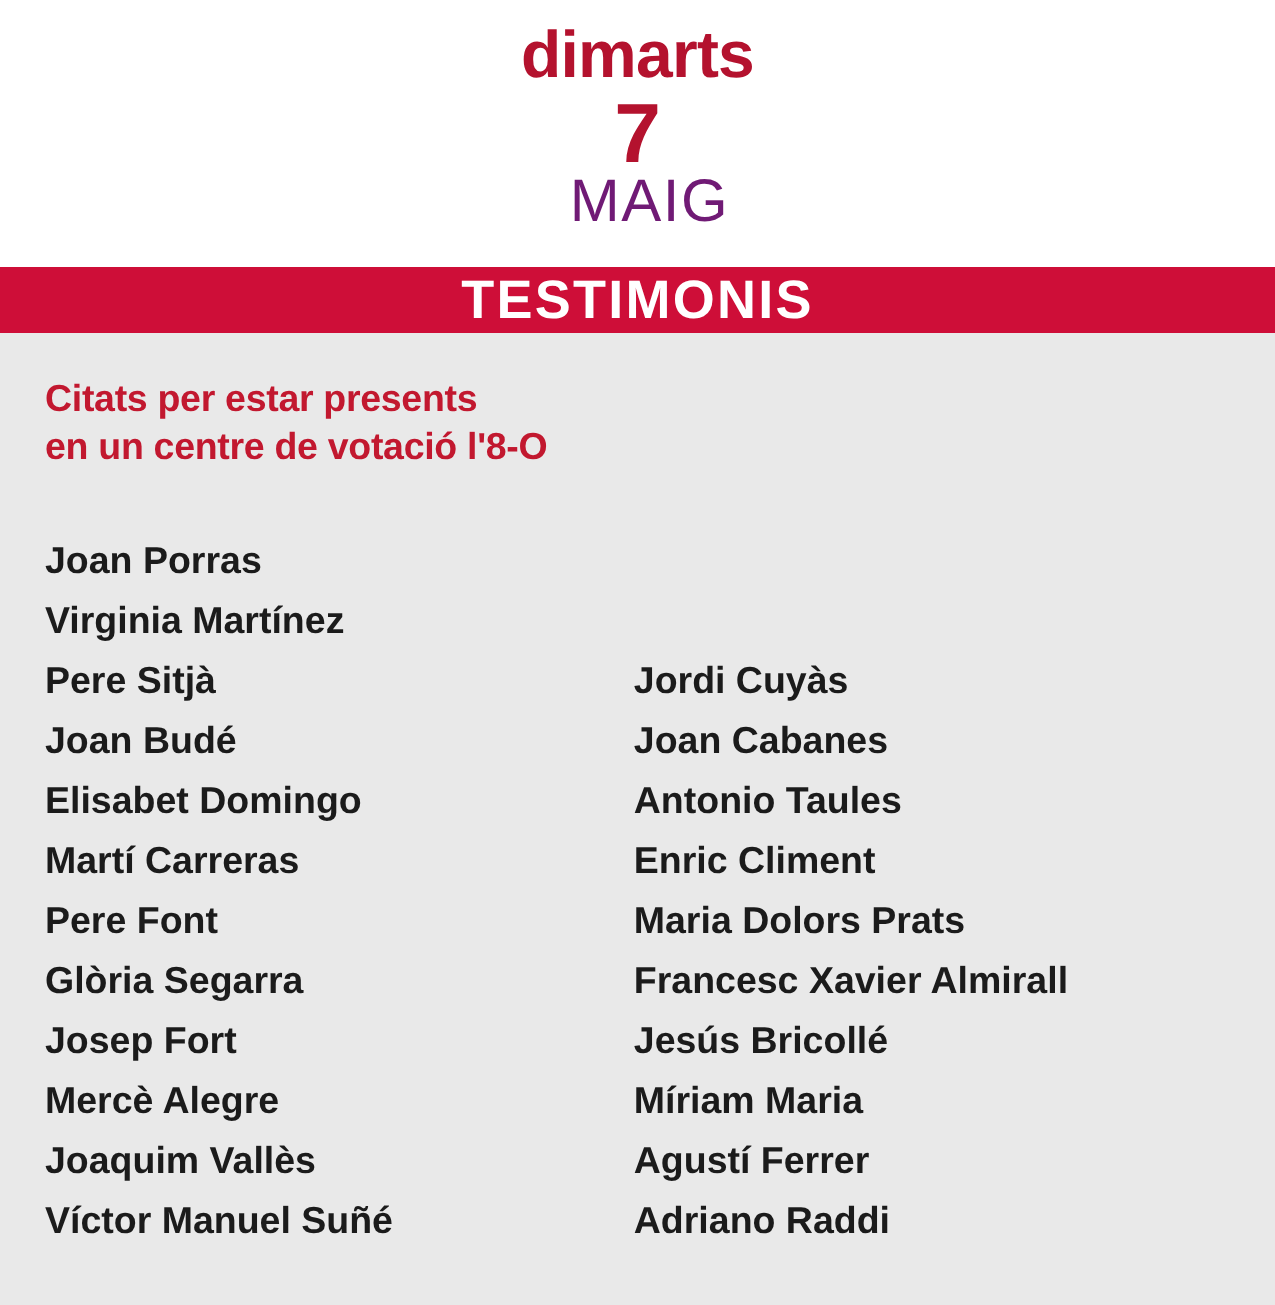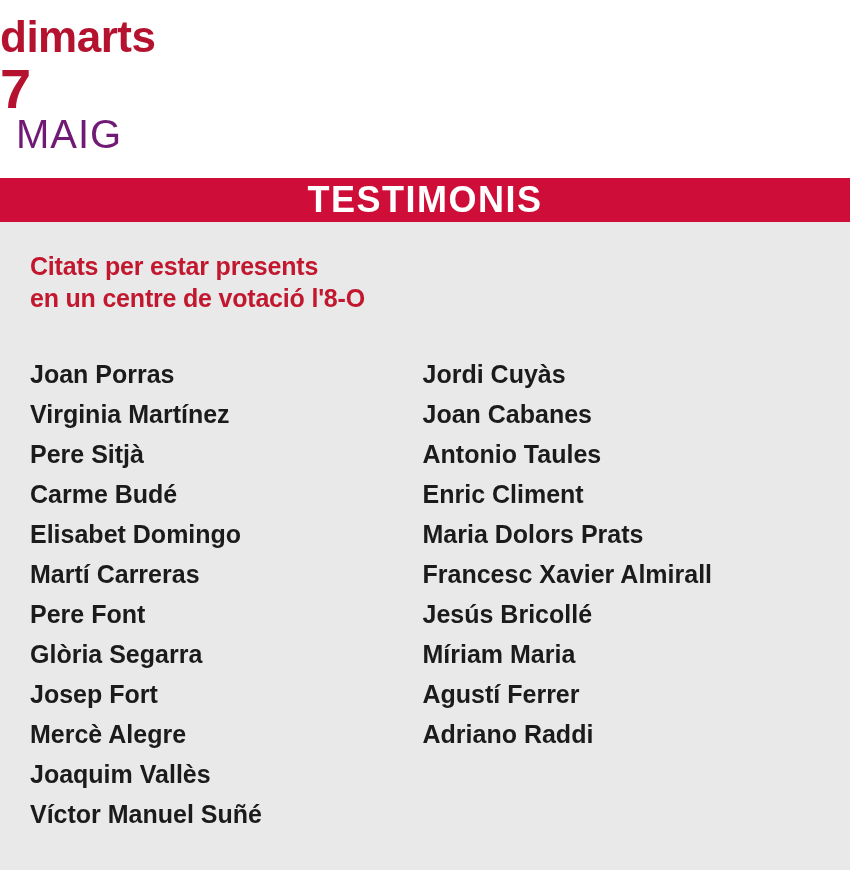--- a/index.html
+++ b/index.html
@@ -19,20 +19,21 @@
     position: relative;
     background: #ffffff;
     display: flex;
     flex-direction: column;
   }
 
   
   .date-header {
     background: #ffffff;
     padding-top: 14px;
+    text-align: center;
     height: 178px;
     box-sizing: border-box;
   }
   .weekday {
     font-size: 44px;
     font-weight: bold;
     color: #b4122e;
     letter-spacing: -0.5px;
     line-height: 1.05;
   }
@@ -79,20 +80,21 @@
     color: #c2182f;
     font-size: 25px;
     font-weight: bold;
     line-height: 1.28;
     margin-bottom: 40px;
     letter-spacing: -0.2px;
   }
   .columns {
     display: flex;
     gap: 0px;
+    align-items: flex-end;
   }
   .col {
     display: flex;
     flex-direction: column;
   }
   .col-left { width: 395px; }
   .col-right { width: 400px; }
   .name {
     font-size: 25px;
     font-weight: bold;
@@ -120,21 +122,21 @@
     <div class="subtitle">
       <div>Citats per estar presents</div>
       <div>en un centre de votació l'8-O</div>
     </div>
 
     <div class="columns">
       <div class="col col-left">
         <div class="name">Joan Porras</div>
         <div class="name">Virginia Martínez</div>
         <div class="name">Pere Sitjà</div>
-        <div class="name">Carme Budé</div>
+        <div class="name">Joan Budé</div>
         <div class="name">Elisabet Domingo</div>
         <div class="name">Martí Carreras</div>
         <div class="name">Pere Font</div>
         <div class="name">Glòria Segarra</div>
         <div class="name">Josep Fort</div>
         <div class="name">Mercè Alegre</div>
         <div class="name">Joaquim Vallès</div>
         <div class="name">Víctor Manuel Suñé</div>
       </div>
       <div class="col col-right">

